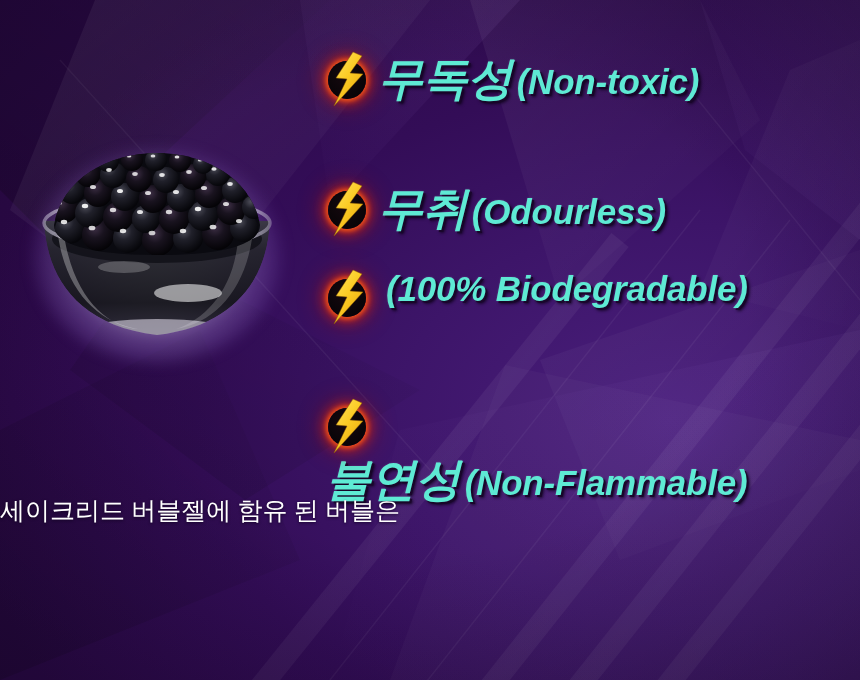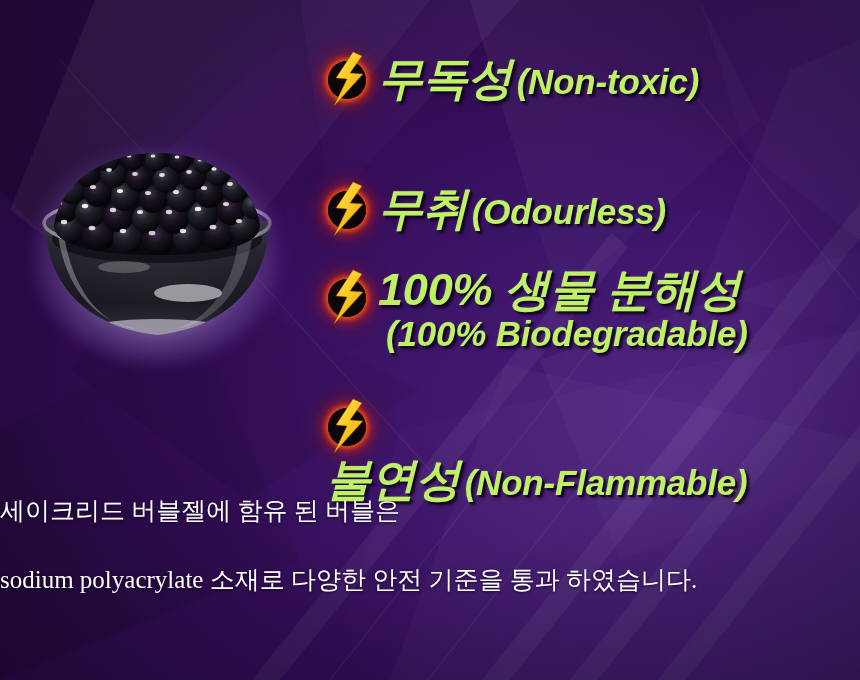--- a/index.html
+++ b/index.html
@@ -100,21 +100,21 @@
     overflow: visible;
   }
 
   .feat-text {
     flex: 1 1 auto;
     padding-left: 4px;
     padding-top: 1px;
   }
   .line {
     white-space: nowrap;
-    color: #bef264;
+    color: #5eead4;
     font-style: italic;
     font-weight: bold;
     letter-spacing: -0.2px;
     text-shadow:
       2px 2px 0 rgba(24,6,40,0.85),
       3px 3px 3px rgba(12,2,24,0.75),
       0 0 2px rgba(255,255,255,0.20);
   }
   .ko { font-size: 45px; line-height: 1.0; }
   .en-sub {
@@ -366,37 +366,35 @@
     </div>
 
     <div class="feat-row" style="height:129px;">
       <div class="bolt-badge">
         <div class="disc"></div>
         <svg viewBox="0 0 52 58">
           <path d="M31,2 L14,28 L25,29 L12,56 L41,24 L28,23 L40,6 Z" fill="url(#boltG1)" stroke="#8a5a05" stroke-width="0.9" stroke-opacity="0.55"></path>
         </svg>
       </div>
       <div class="feat-text">
-        <div class="line ko">100% 생물 분해성</div>
         <div class="line en-sub">(100% Biodegradable)</div>
       </div>
     </div>
 
     <div class="feat-row" style="height:70px;flex-direction:column;">
       <div class="bolt-badge">
         <div class="disc"></div>
         <svg viewBox="0 0 52 58">
           <path d="M31,2 L14,28 L25,29 L12,56 L41,24 L28,23 L40,6 Z" fill="url(#boltG1)" stroke="#8a5a05" stroke-width="0.9" stroke-opacity="0.55"></path>
         </svg>
       </div>
       <div class="feat-text">
         <div class="line"><span class="ko-inline">불연성</span> <span class="en-inline">(Non-Flammable)</span></div>
       </div>
     </div>
 
   </div>
 
   <div class="caption">
     <div class="cap-line">세이크리드 버블젤에 함유 된 버블은</div>
-    <div class="cap-line second">sodium polyacrylate 소재로 다양한 안전 기준을 통과 하였습니다.</div>
   </div>
 
 </div>
 
 </body></html>

